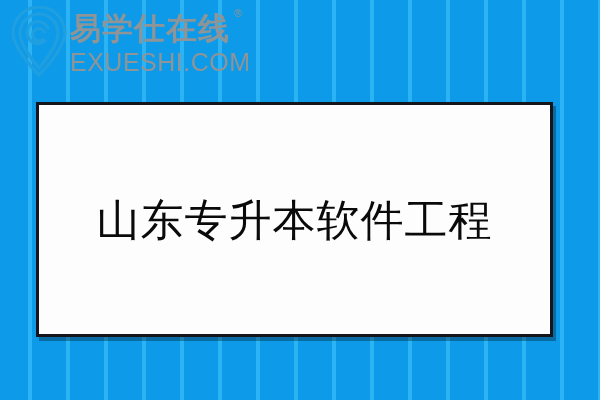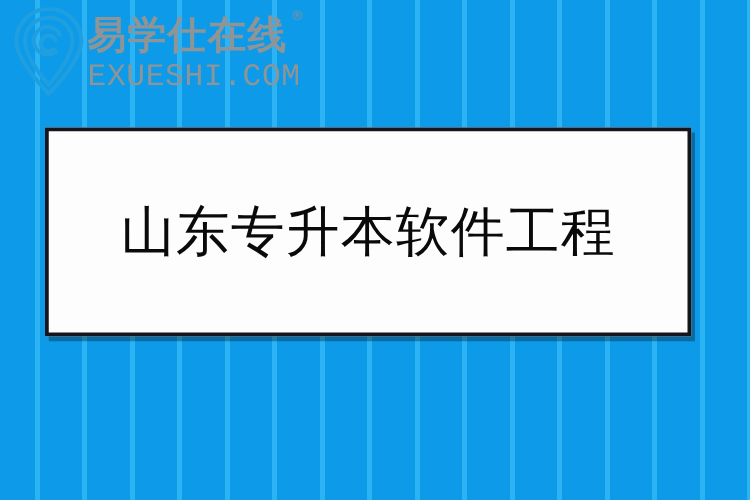--- a/index.html
+++ b/index.html
@@ -75,36 +75,36 @@
     left: 226px;
     top: 4px;
     font-size: 11px;
     color: #8f9496;
     line-height: 11px;
   }
   #brand-en {
     position: absolute;
     left: 62px;
     top: 44px;
-    font-family: Liberation Mono, monospace;
+    font-family: Liberation Sans, sans-serif;
     font-size: 25px;
     font-weight: 400;
     letter-spacing: 0.5px;
     color: #8f9496;
     line-height: 28px;
     white-space: nowrap;
   }
 
   
   #title-card {
     position: absolute;
     left: 36px;
     top: 102px;
     width: 517px;
-    height: 167px;
+    height: 235px;
     background: #fdfdfd;
     border: 3px solid #14161c;
     box-sizing: border-box;
     box-shadow: 3px 4px 0 rgba(0,0,0,0.30);
     display: flex;
     flex-direction: column;
     align-items: center;
     justify-content: center;
   }
   .title-line {

